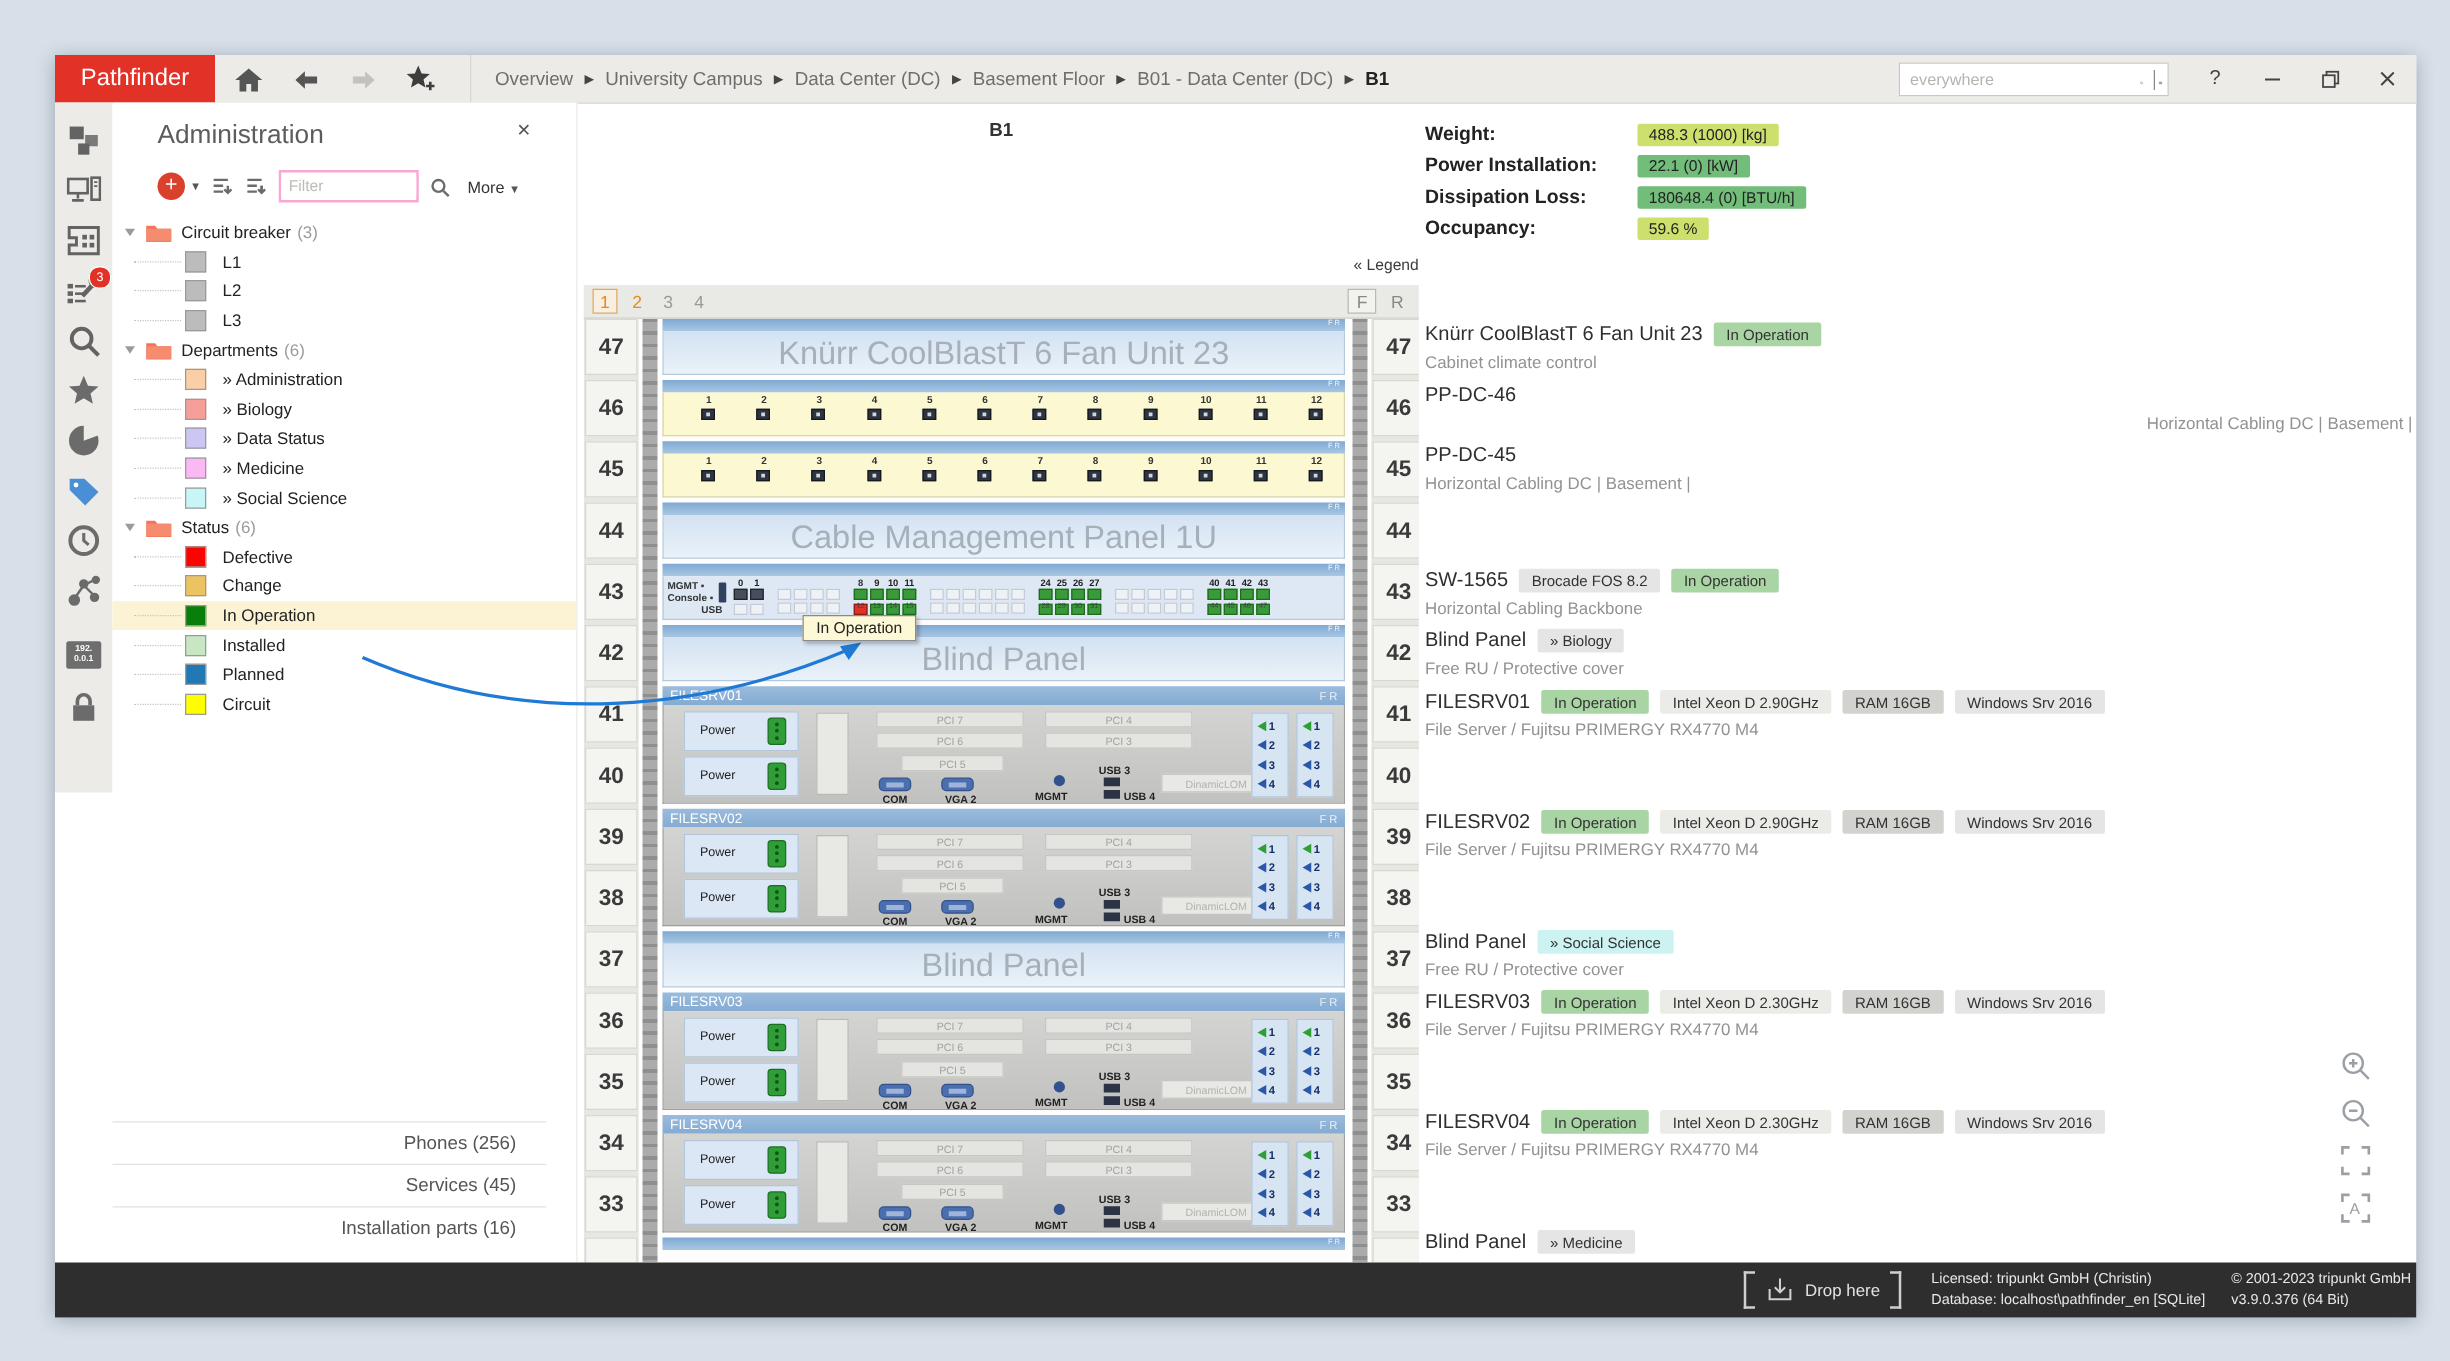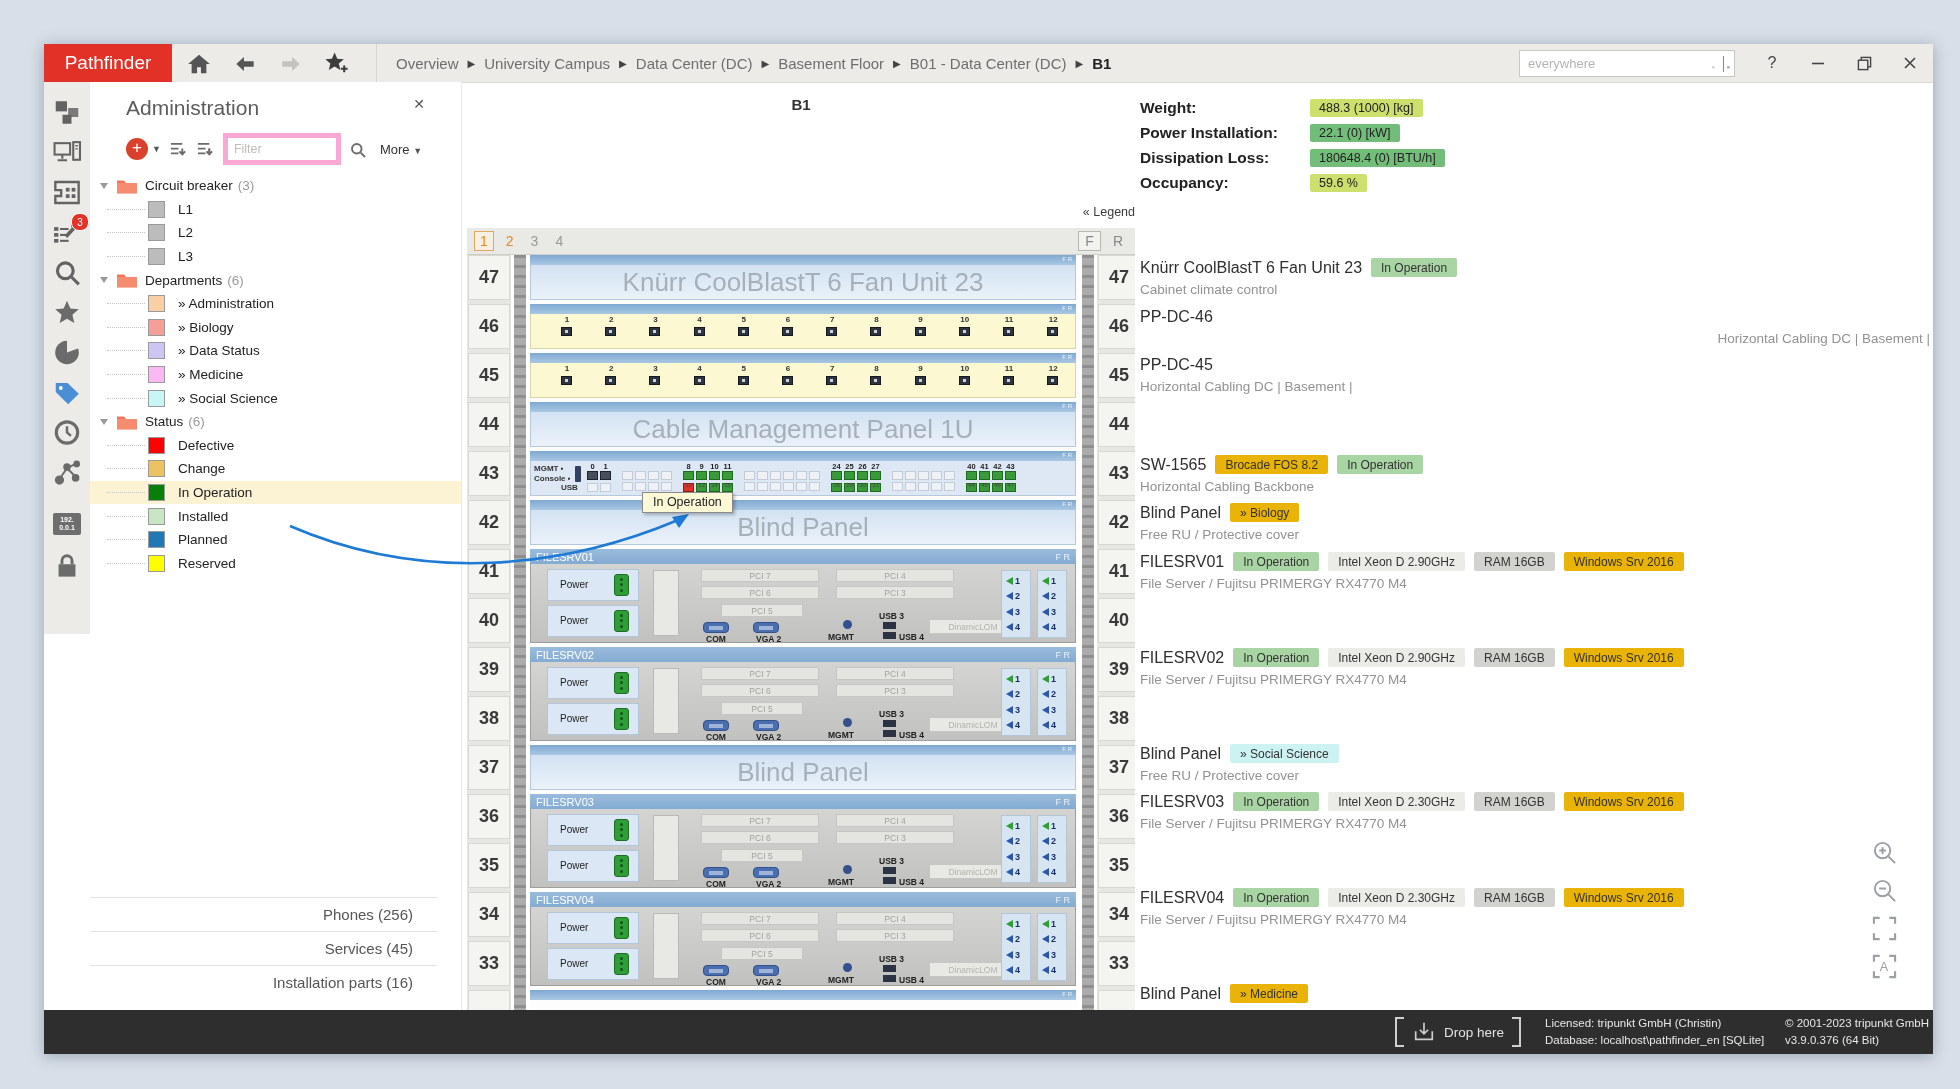--- a/index.html
+++ b/index.html
@@ -37,21 +37,21 @@
     display:flex;flex-direction:column;align-items:center;justify-content:center;font-weight:700;}
   
   .tree-panel{position:absolute;left:46px;top:38px;width:371px;bottom:44px;background:#fff;border-right:1px solid #eceae6;}
   .tree-title{position:absolute;left:36px;top:14px;font-size:21px;color:#5c5c5c;}
   .tree-close{position:absolute;right:36px;top:14px;font-size:14px;color:#555;cursor:pointer;}
   .tree-toolbar{position:absolute;left:36px;top:54px;right:10px;height:26px;display:flex;align-items:center;gap:8px;}
   .add-btn{width:22px;height:22px;border-radius:50%;background:#d9412c;color:#fff;font-size:17px;line-height:20px;
     text-align:center;cursor:pointer;flex:0 0 auto;}
   .add-caret{font-size:9px;color:#555;margin-left:-4px;cursor:pointer;}
   .ticon{width:19px;height:17px;cursor:pointer;}
-  .filter-box{width:108px;height:22px;border:5px solid #f9a8d4;display:flex;align-items:center;}
+  .filter-box{width:108px;height:22px;border:2px solid #f9a8d4;display:flex;align-items:center;}
   .filter-box input{width:100%;border:none;outline:none;font-size:12.5px;color:#555;padding:0 6px;font-family:inherit;}
   .filter-box input::placeholder{color:#bdbcb7;}
   .more-lbl{font-size:13px;color:#333;cursor:pointer;margin-left:4px;}
   .more-lbl .c{font-size:9px;color:#555;}
   .tree{position:absolute;left:0;top:92px;right:0;}
   .trow{height:23.6px;display:flex;align-items:center;font-size:13.5px;color:#222;cursor:pointer;position:relative;}
   .trow.hl{background:#fcf3d4;}
   .trow .caret{width:0;height:0;border-left:4.5px solid transparent;border-right:4.5px solid transparent;
     border-top:6px solid #9a9a9a;margin-left:10px;}
   .trow .folder{width:22px;height:16px;margin-left:8px;}
@@ -130,21 +130,21 @@
   
   .stats{position:absolute;left:1096px;top:44px;width:780px;}
   .statrow{position:absolute;left:0;height:22px;display:flex;align-items:center;}
   .statlbl{width:170px;font-size:15.5px;font-weight:700;color:#222;}
   .statbadge{font-size:12.5px;color:#222;padding:2px 9px;border-radius:2px;white-space:nowrap;}
   .ditem{position:absolute;left:1096px;width:790px;}
   .dtitle-row{display:flex;align-items:center;gap:9px;}
   .dtitle{font-size:16px;color:#2f2f2f;cursor:pointer;white-space:nowrap;}
   .dbadge{font-size:12px;color:#333;padding:2.5px 10px;border-radius:2px;white-space:nowrap;}
   .b-green{background:#a9d4a4;}
-  .b-pink{background:#eab308;}
+  .b-pink{background:#e5e5e5;}
   .b-lightgray{background:#ebebe8;}
   .b-gray{background:#d2d2ce;}
   .b-cyan{background:#cdf2f2;}
   .dsub{font-size:13.5px;color:#929292;margin-top:5px;}
   .zoomctl{position:absolute;left:1828px;top:796px;display:flex;flex-direction:column;gap:13px;}
   .zbtn{width:25px;height:25px;cursor:pointer;}
   
   .statusbar{position:absolute;left:0;right:0;bottom:0;height:44px;background:#2e2e2e;z-index:40;}
   .dropzone{position:absolute;left:1351px;top:0;height:44px;display:flex;align-items:center;gap:8px;color:#dedede;}
   .bracket{width:9px;height:30px;border:2px solid #cfcfcf;box-sizing:border-box;}
@@ -410,21 +410,21 @@
           <span class="cname">Installed</span>
         </div>
         <div class="trow">
           <span class="dots"></span>
           <span class="swatch" style="background: rgb(32, 120, 180);"></span>
           <span class="cname">Planned</span>
         </div>
         <div class="trow">
           <span class="dots"></span>
           <span class="swatch" style="background: rgb(254, 254, 0);"></span>
-          <span class="cname">Reserved</span>
+          <span class="cname">Circuit</span>
         </div>
       </div>
     <div class="tree-footer" id="treeFooter">
         <div class="flink">Phones (256)</div>
         <div class="flink">Services (45)</div>
         <div class="flink">Installation parts (16)</div>
       </div>
   </aside>
 
   <div class="rack-title">B1</div>

